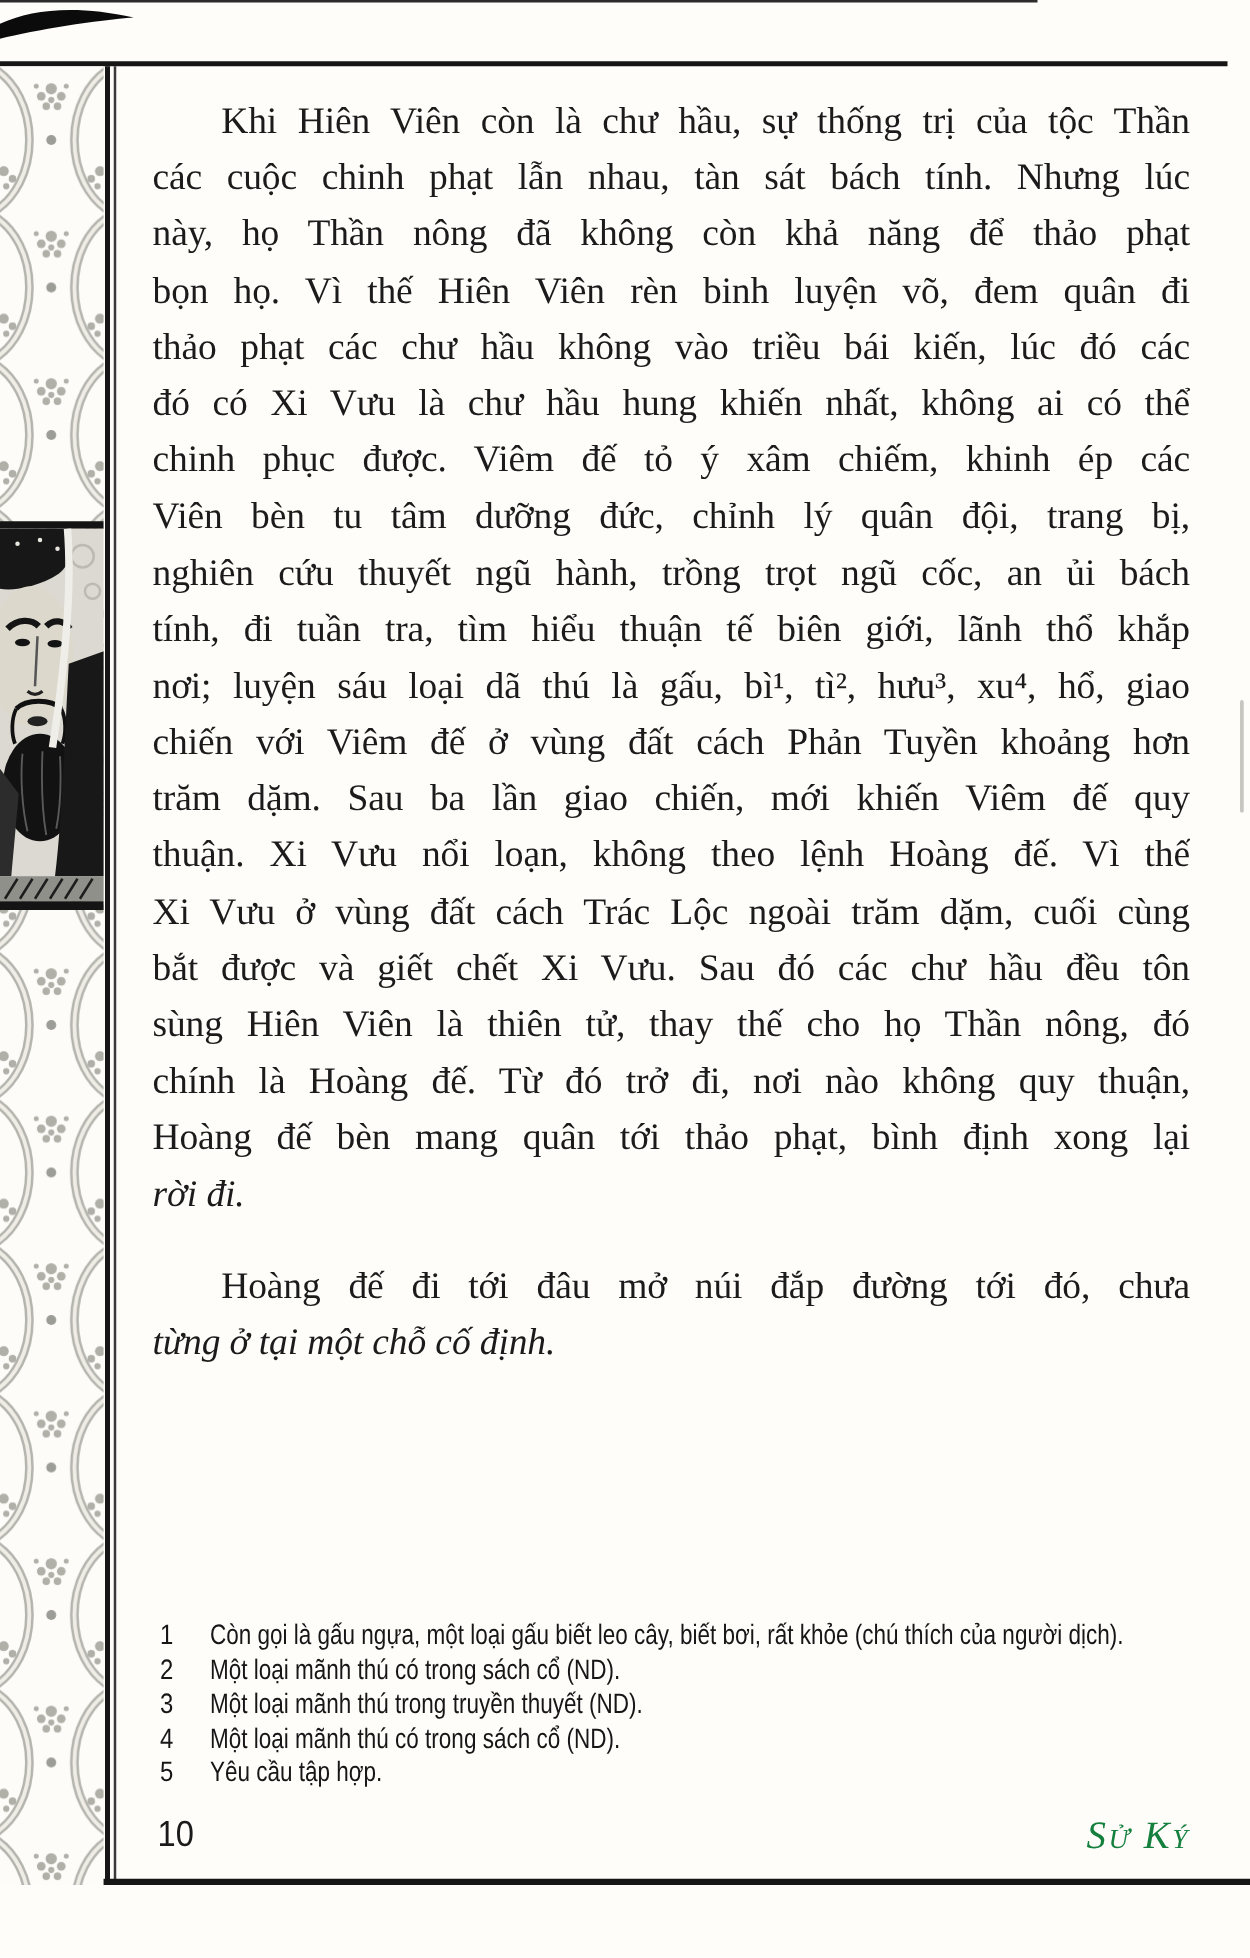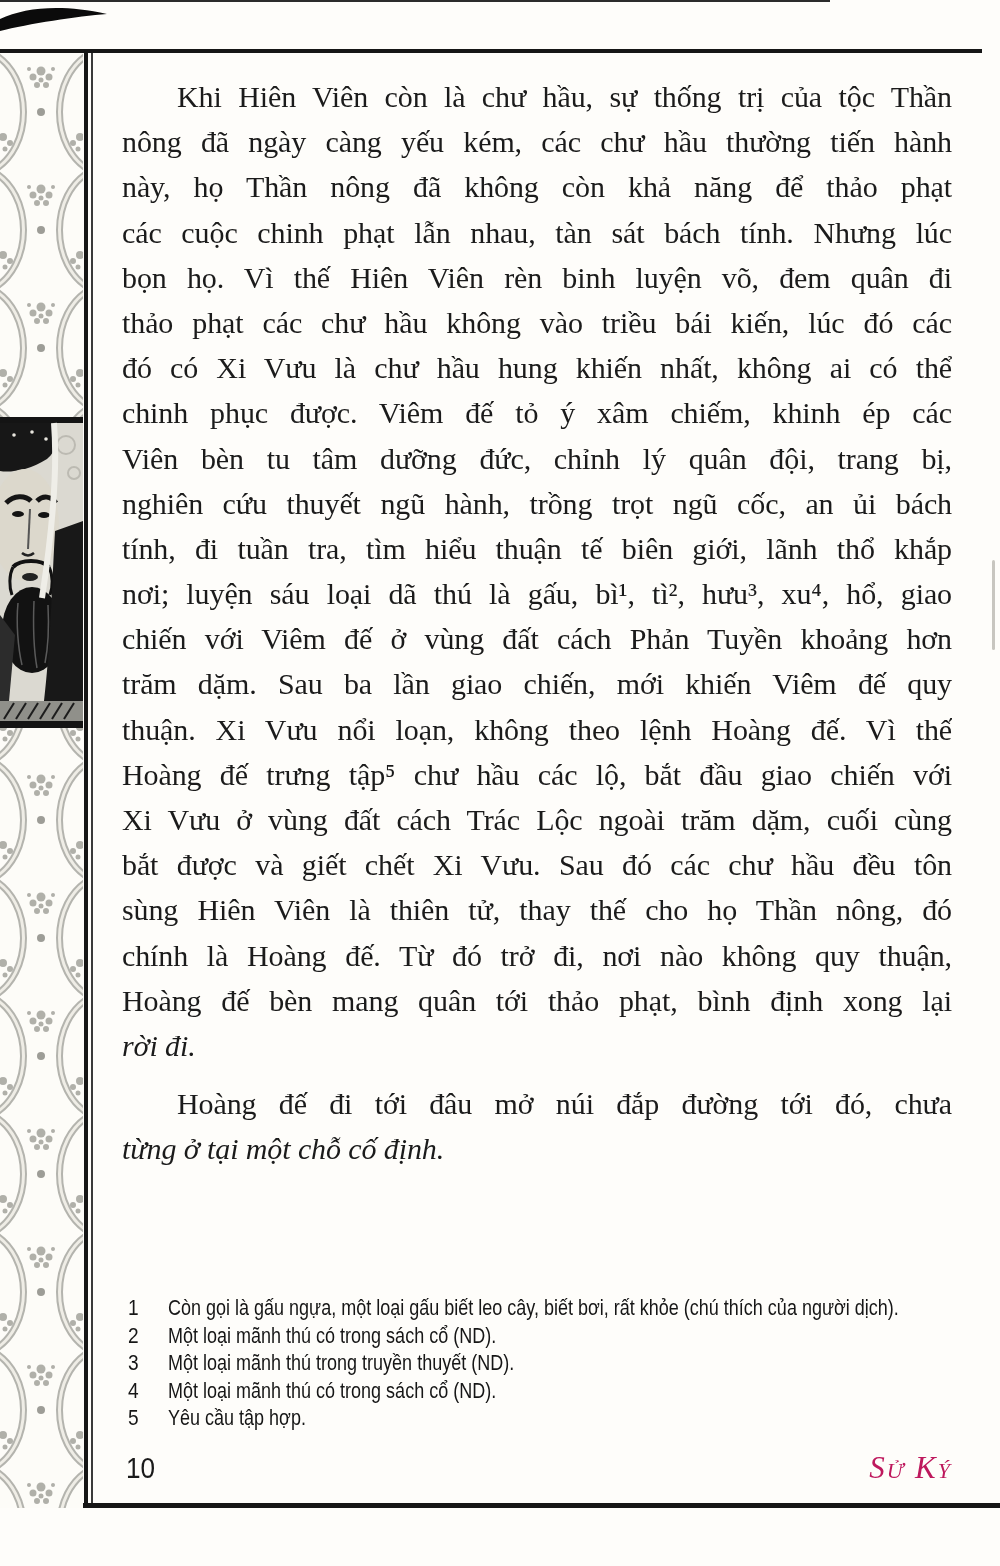--- a/index.html
+++ b/index.html
@@ -21,21 +21,21 @@
   
   #left-band{position:absolute; left:0; top:53px; width:83px; height:1455px;}
   
   #ink-mark{position:absolute; left:0; top:2px;}
   
   #body-text{
     position:absolute; left:122px; top:74px; width:830px;
     font-size:30px; line-height:45.2px; letter-spacing:-0.1px;
   }
   .para{margin:0;}
-  .para + .para{margin-top:13px;}
+  .para + .para{margin-top:28px;}
   .tline{
     text-align:justify; text-align-last:justify;
     height:45.2px; overflow:hidden; white-space:nowrap;
   }
   .tline.first{text-indent:55px;}
   .tline.last{text-align-last:left;font-style:italic;}
   
   #footnotes{
     position:absolute; left:128px; top:1294px; width:860px;
     font-family:"Liberation Sans","DejaVu Sans",sans-serif;
@@ -49,21 +49,21 @@
   
   #page-number{
     position:absolute; left:126px; top:1452px;
     font-family:"Liberation Sans","DejaVu Sans",sans-serif;
     font-size:29px; color:#1a1a1a;
     display:inline-block; transform:scaleX(.9); transform-origin:left;
   }
   #running-title{
     position:absolute; right:48px; top:1450px;
     font-style:italic; font-variant:small-caps; font-weight:500;
-    font-size:31px; letter-spacing:2px; color:#be185d;
+    font-size:31px; letter-spacing:2px; color:#15803d;
   }
 </style>
 </head>
 <body>
 
 <div id="scan">
 
   <svg id="ink-mark" width="120" height="36" viewBox="0 0 120 36">
     <path d="M0,17 C26,5 62,2 107,12 C78,14 28,22 0,29 Z" fill="#0b0b0b"></path>
   </svg>
@@ -147,35 +147,33 @@
         <path d="M52,666 L62,650"></path>
           <path d="M64,666 L74,650"></path>
       </g>
       <rect x="0" y="668" width="83" height="7" fill="#141414"></rect>
     </g>
   </svg>
 
   <div id="body-text">
       <div class="para">
         <div class="tline first">Khi Hiên Viên còn là chư hầu, sự thống trị của tộc Thần</div>
-        <div class="tline">nông đã ngày càng yếu kém, các chư hầu thường tiến hành</div>
+        <div class="tline">các cuộc chinh phạt lẫn nhau, tàn sát bách tính. Nhưng lúc</div>
         <div class="tline">này, họ Thần nông đã không còn khả năng để thảo phạt</div>
-        <div class="tline">các cuộc chinh phạt lẫn nhau, tàn sát bách tính. Nhưng lúc</div>
         <div class="tline">bọn họ. Vì thế Hiên Viên rèn binh luyện võ, đem quân đi</div>
         <div class="tline">thảo phạt các chư hầu không vào triều bái kiến, lúc đó các</div>
         <div class="tline">đó có Xi Vưu là chư hầu hung khiến nhất, không ai có thể</div>
         <div class="tline">chinh phục được. Viêm đế tỏ ý xâm chiếm, khinh ép các</div>
         <div class="tline">Viên bèn tu tâm dưỡng đức, chỉnh lý quân đội, trang bị,</div>
         <div class="tline">nghiên cứu thuyết ngũ hành, trồng trọt ngũ cốc, an ủi bách</div>
         <div class="tline">tính, đi tuần tra, tìm hiểu thuận tế biên giới, lãnh thổ khắp</div>
         <div class="tline">nơi; luyện sáu loại dã thú là gấu, bì¹, tì², hưu³, xu⁴, hổ, giao</div>
         <div class="tline">chiến với Viêm đế ở vùng đất cách Phản Tuyền khoảng hơn</div>
         <div class="tline">trăm dặm. Sau ba lần giao chiến, mới khiến Viêm đế quy</div>
         <div class="tline">thuận. Xi Vưu nổi loạn, không theo lệnh Hoàng đế. Vì thế</div>
-        <div class="tline">Hoàng đế trưng tập⁵ chư hầu các lộ, bắt đầu giao chiến với</div>
         <div class="tline">Xi Vưu ở vùng đất cách Trác Lộc ngoài trăm dặm, cuối cùng</div>
         <div class="tline">bắt được và giết chết Xi Vưu. Sau đó các chư hầu đều tôn</div>
         <div class="tline">sùng Hiên Viên là thiên tử, thay thế cho họ Thần nông, đó</div>
         <div class="tline">chính là Hoàng đế. Từ đó trở đi, nơi nào không quy thuận,</div>
         <div class="tline">Hoàng đế bèn mang quân tới thảo phạt, bình định xong lại</div>
         <div class="tline last">rời đi.</div>
       </div>
       <div class="para">
         <div class="tline first">Hoàng đế đi tới đâu mở núi đắp đường tới đó, chưa</div>
         <div class="tline last">từng ở tại một chỗ cố định.</div>

